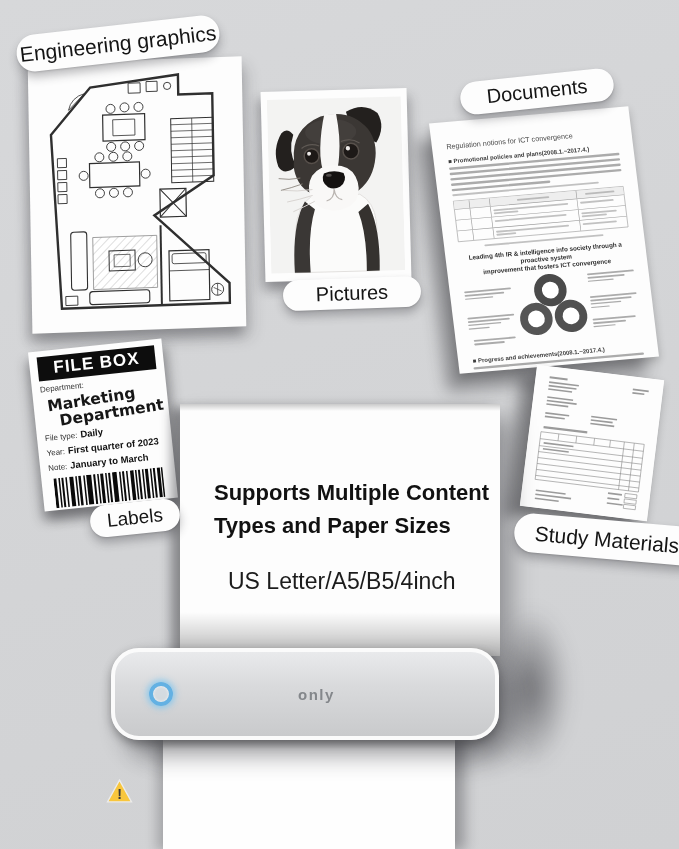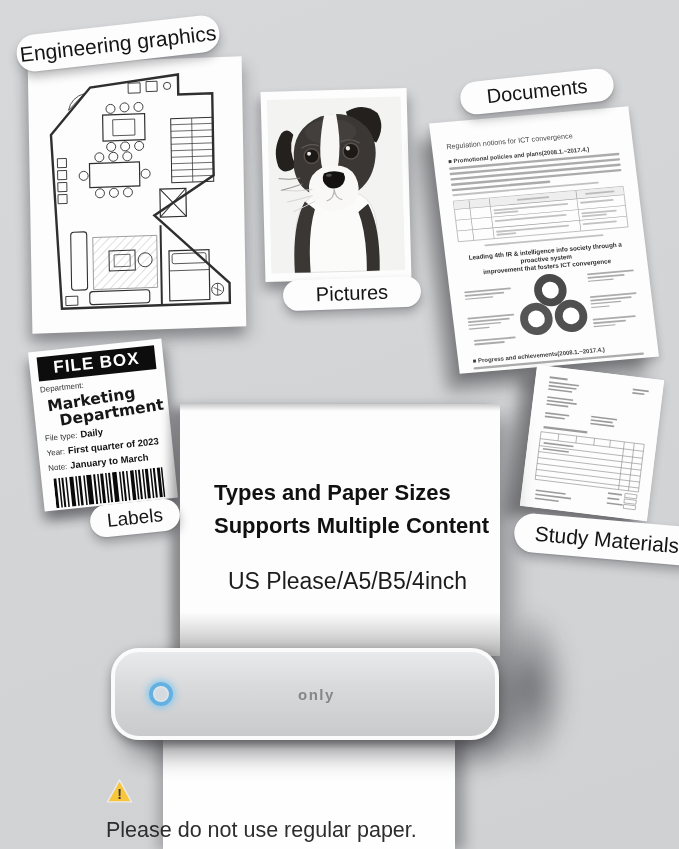--- a/index.html
+++ b/index.html
@@ -391,37 +391,36 @@
         <line x1="12" y1="110" x2="116" y2="110"></line>
       <rect x="103" y="117" width="12" height="4"></rect>
         <rect x="103" y="122.5" width="12" height="4"></rect>
         <rect x="103" y="128" width="12" height="4"></rect>
     </g>
   </svg>
 </div>
 
 <div class="mainpaper">
   <div class="headline">
+    <div>Supports Multiple Content</div>
     <div>Types and Paper Sizes</div>
-    <div>Supports Multiple Content</div>
-  </div>
-  <div class="sizes">US Please/A5/B5/4inch</div>
+  </div>
+  <div class="sizes">US Letter/A5/B5/4inch</div>
 </div>
 
 <div class="shadow-blob blob-r"></div>
 <div class="shadow-blob blob-b"></div>
 
 <div class="bottompaper"></div>
 
 <div class="printer">
   <div class="pwr"></div>
   <div class="brand">only</div>
 </div>
 
 <div class="warning">
   <span class="warn-icon">
     <svg width="27" height="24" viewBox="0 0 24 22">
       <path d="M12 1 L23 21 L1 21 Z" fill="#f8c63d" stroke="#ececec" stroke-width="1.2"></path>
       <text x="12" y="18.5" font-size="13" font-weight="bold" text-anchor="middle" fill="#3a3a3a" font-family="Liberation Sans, sans-serif">!</text>
     </svg>
   </span><br>
-  <span>Please do not use regular paper.</span>
 </div>
 
 </body></html>

